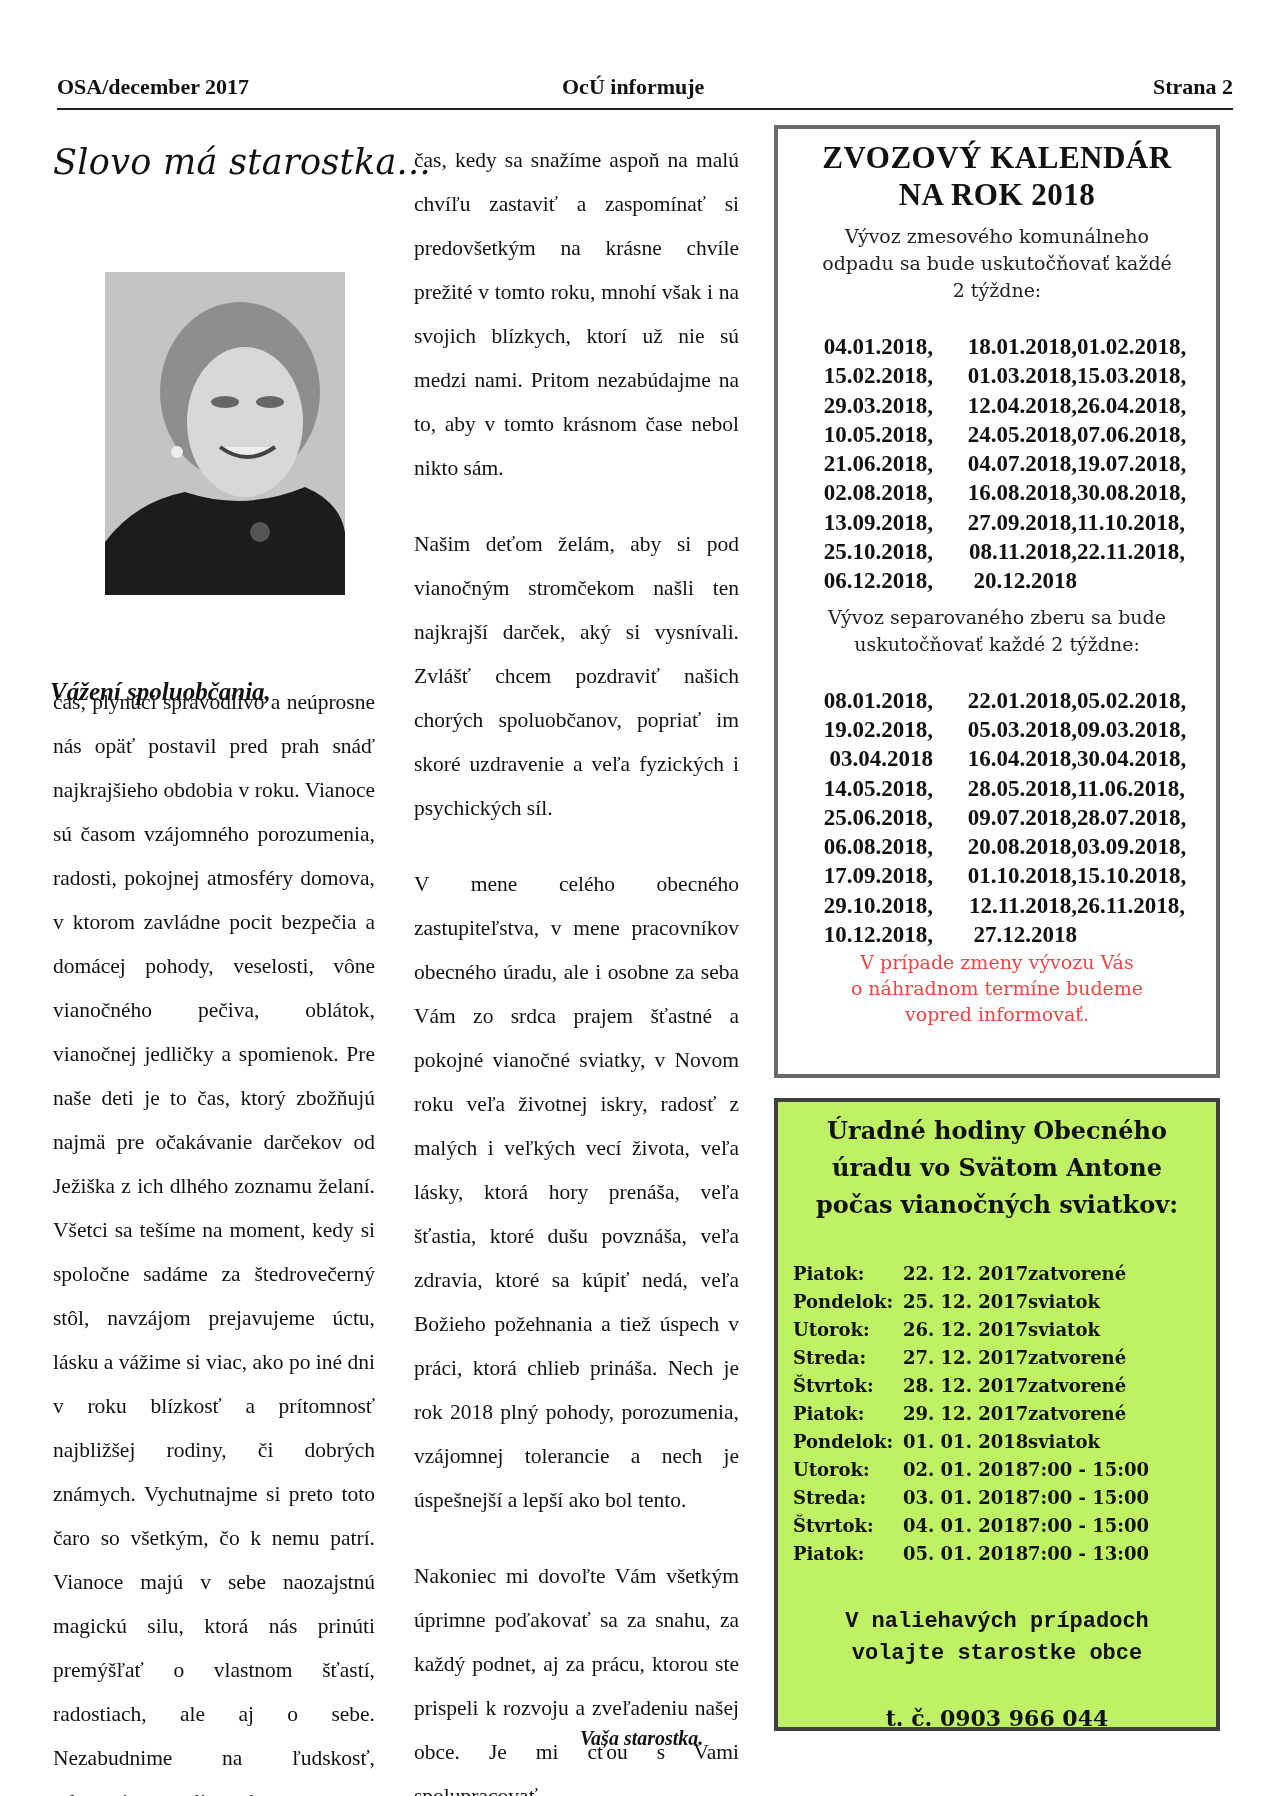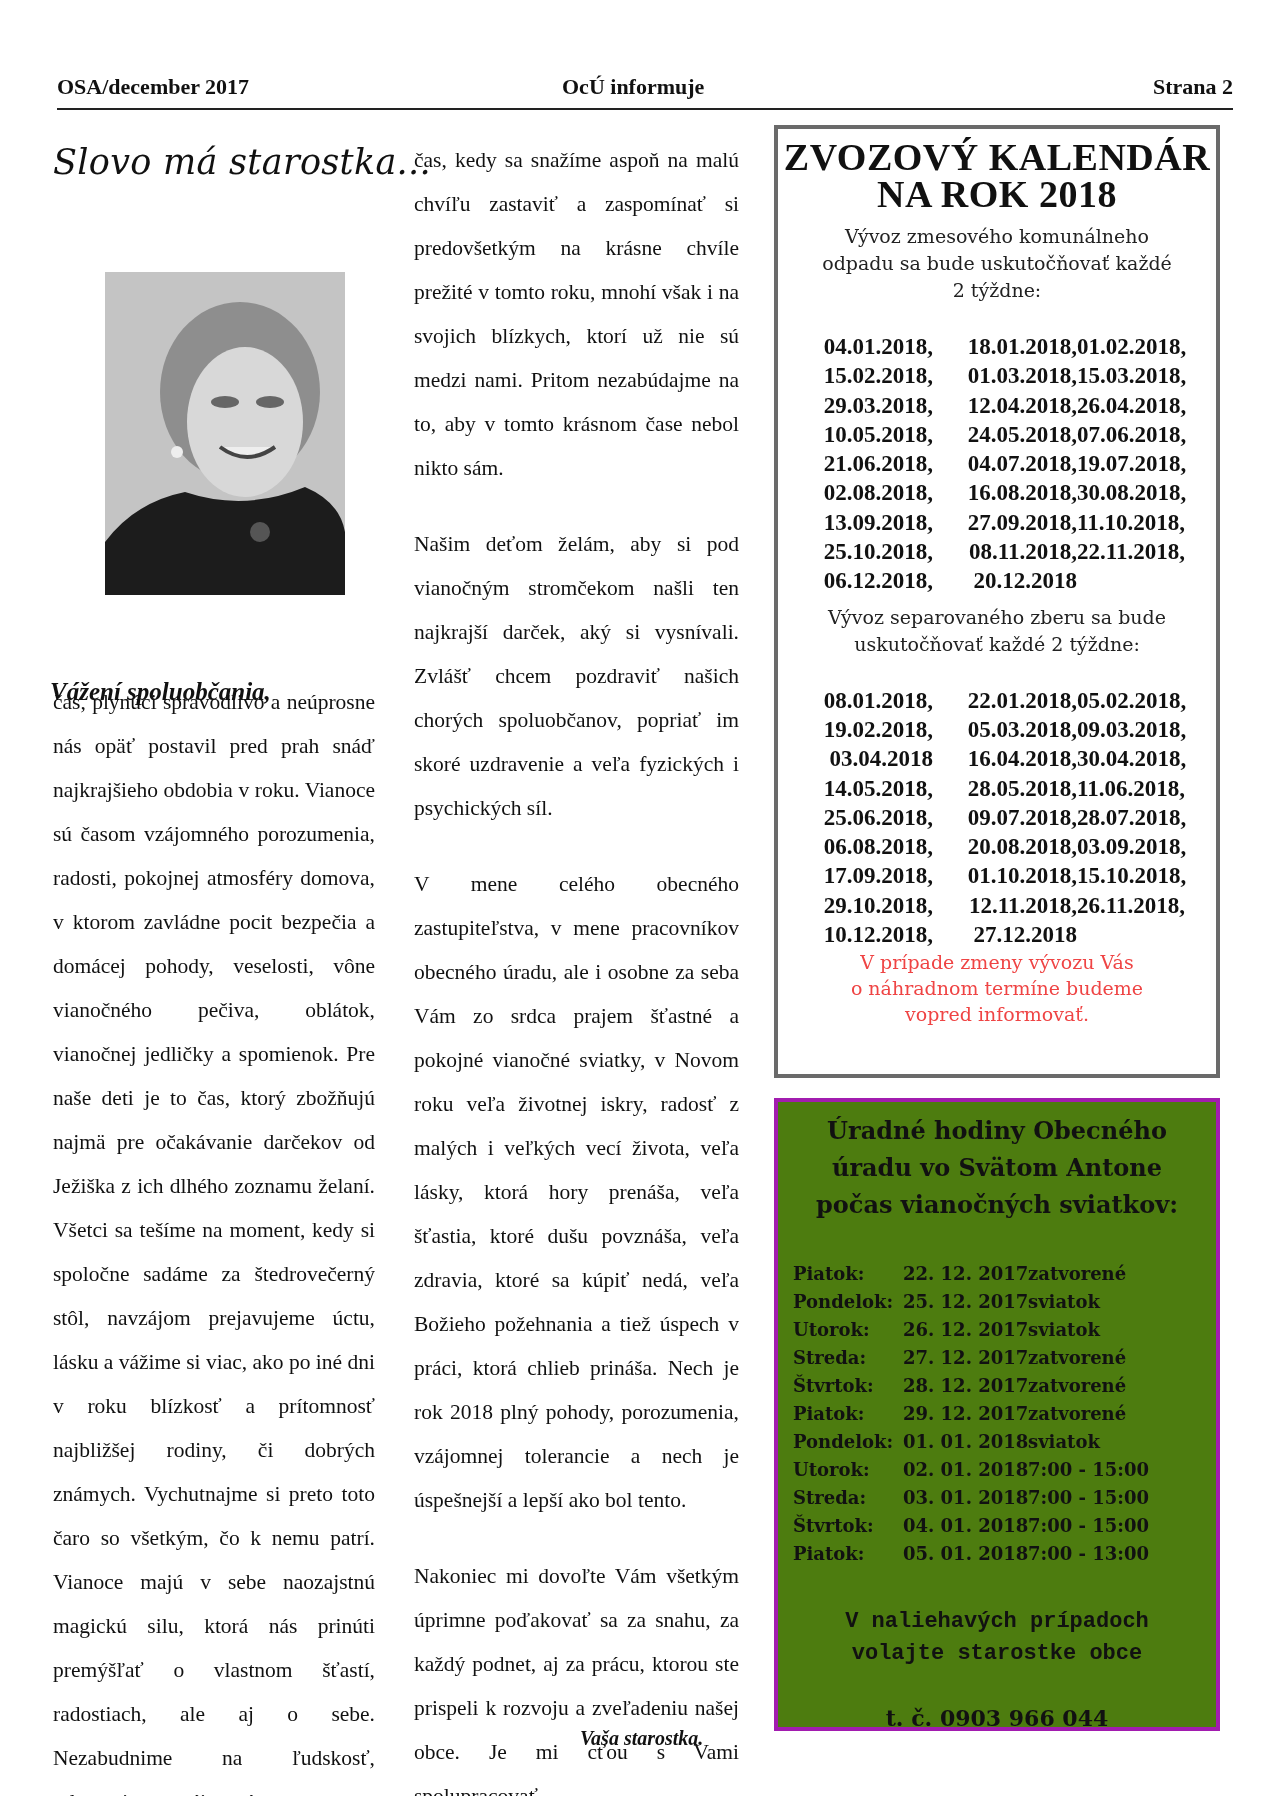--- a/index.html
+++ b/index.html
@@ -18,30 +18,30 @@
 
   .title { position:absolute; left:53px; top:142px; font-style:italic; font-size:35px; font-family:"DejaVu Serif", serif; letter-spacing:0.3px; }
   .greeting { position:absolute; left:50px; top:678px; font-style:italic; font-weight:bold; font-size:25px; }
 
   .photo { position:absolute; left:105px; top:272px; width:240px; height:323px; background:#bdbdbd; overflow:hidden; }
   .photo svg { width:100%; height:100%; display:block; }
 
   .signature { position:absolute; left:580px; top:1727px; font-style:italic; font-weight:bold; font-size:20px; }
 
   .box1 { position:absolute; left:774px; top:125px; width:446px; height:953px; border:4px solid #6a6a6a; box-sizing:border-box; background:#fff; text-align:center; }
-  .box1 .t1 { font-family:"Liberation Serif", serif; font-weight:bold; font-size:38px; line-height:37px; margin-top:10px; letter-spacing:0.5px; }
+  .box1 .t1 { font-family:"Liberation Serif", serif; font-weight:bold; font-size:31px; line-height:37px; margin-top:10px; letter-spacing:0.5px; }
   .box1 .sub { font-family:"DejaVu Serif", serif; font-size:19px; line-height:27px; margin-top:10px; color:#222; font-weight:300; }
   .dates { font-family:"Liberation Serif", serif; font-weight:bold; font-size:23px; line-height:29.3px; text-align:right; padding-left:11px; margin-top:28px; }
   .dates .row { display:flex; white-space:nowrap; }
   .dates .row span { display:inline-block; }
   .dates .c1 { width:144px; }
   .dates .c2 { width:144px; }
   .box1 .note { font-family:"DejaVu Serif", serif; font-size:19px; line-height:26px; color:#ef4444; margin-top:0px; }
 
-  .box2 { position:absolute; left:774px; top:1098px; width:446px; height:633px; border:4px solid #a21caf; box-sizing:border-box; background:#4d7c0f; }
+  .box2 { position:absolute; left:774px; top:1098px; width:446px; height:633px; border:4px solid #404040; box-sizing:border-box; background:#bef264; }
   .box2 .t2 { font-family:"DejaVu Serif", serif; font-weight:bold; font-size:24px; line-height:37px; margin-top:10px; text-align:center; }
   .hours { margin-top:37px; padding-left:15px; font-family:"DejaVu Serif", serif; font-weight:bold; font-size:18px; line-height:28px; }
   .hours .row { display:flex; white-space:nowrap; }
   .hours .d { width:110px; }
   .hours .dt { width:125px; }
   .box2 .urgent { font-family:Liberation Mono, monospace; font-weight:bold; font-size:22px; line-height:32px; text-align:center; margin-top:38px; }
   .box2 .phone { font-family:"DejaVu Serif", serif; font-weight:bold; font-size:22px; text-align:center; margin-top:35px; }
 </style>
 </head>
 <body>

